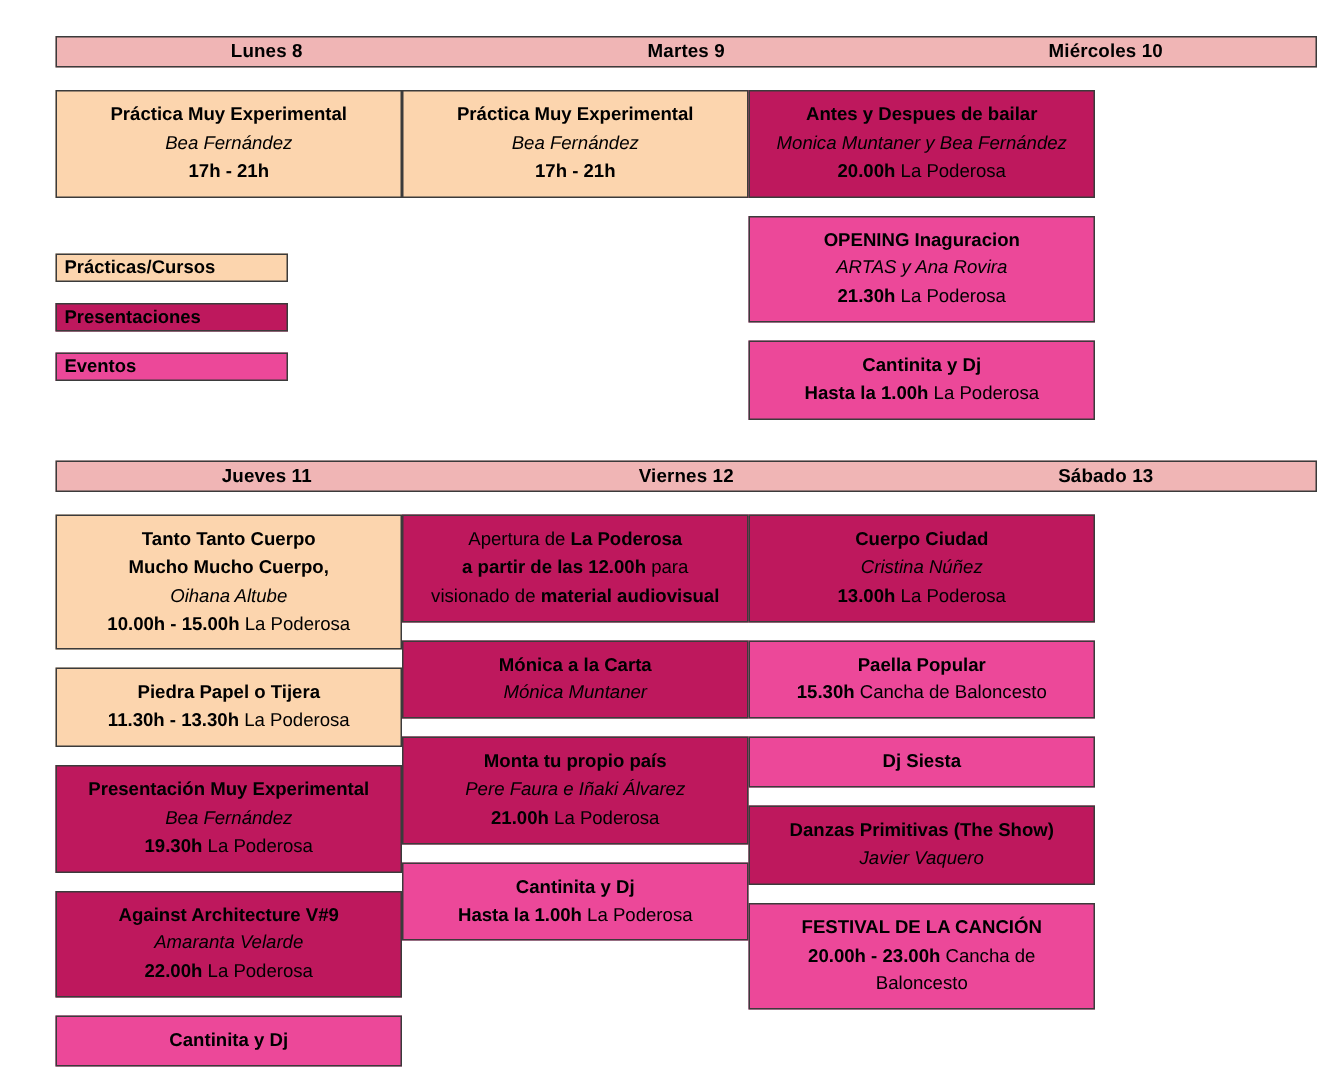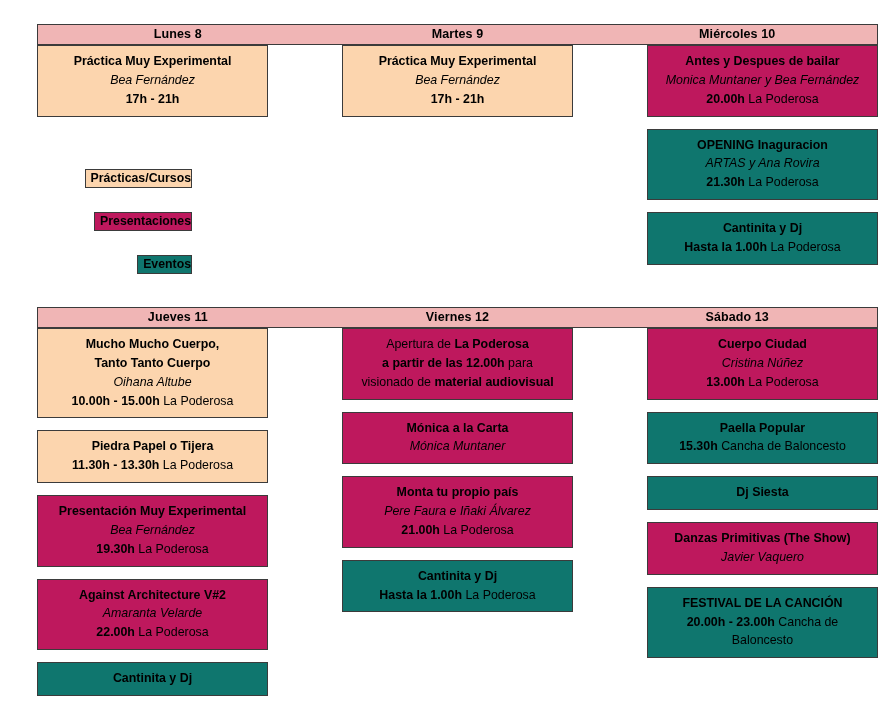--- a/index.html
+++ b/index.html
@@ -48,22 +48,22 @@
     justify-content: center;
     font-size: 12.5px;
     font-weight: bold;
     letter-spacing: 0.1px;
     line-height: 1;
   }
 
   
   .columns {
     display: flex;
+    margin-top: 15px;
     align-items: flex-start;
-    justify-content: space-between;
   }
   .day-column {
     flex: 0 0 231px;
     display: flex;
     flex-direction: column;
     gap: 12px;
   }
 
   
   .event {
@@ -88,32 +88,31 @@
   .event .meta b {
     font-weight: bold;
   }
   .event .freeline {
     display: block;
   }
   .event .freeline b { font-weight: bold; }
 
   .cat-practica { background: #fcd5ae; }
   .cat-presentacion { background: #be185d; }
-  .cat-evento { background: #0f766e; }
+  .cat-evento { background: #ec4899; }
 
   
   .legend {
     position: absolute;
     left: 21px;
     top: 169px;
     width: 155px;
     display: flex;
     flex-direction: column;
-    gap: 24px;
-    align-items: flex-end;
+    gap: 14px;
   }
   .legend-item {
     border: 1.5px solid #3b3b3b;
     box-sizing: border-box;
     height: 19px;
     display: flex;
     align-items: center;
     padding-left: 5px;
     font-size: 12.3px;
     font-weight: bold;
@@ -179,36 +178,36 @@
 
   <div class="week week-2">
     <div class="day-header-bar">
         <div class="day-header-cell">Jueves 11</div>
         <div class="day-header-cell">Viernes 12</div>
         <div class="day-header-cell">Sábado 13</div>
       </div>
     <div class="columns">
         <div class="day-column">
           <div class="event cat-practica">
+            <span class="title">Tanto Tanto Cuerpo</span>
             <span class="title">Mucho Mucho Cuerpo,</span>
-            <span class="title">Tanto Tanto Cuerpo</span>
             <span class="author">Oihana Altube</span>
             <span class="meta"><b>10.00h - 15.00h</b><span> La Poderosa</span></span>
           </div>
           <div class="event cat-practica">
             <span class="title">Piedra Papel o Tijera</span>
             <span class="meta"><b>11.30h - 13.30h</b><span> La Poderosa</span></span>
           </div>
           <div class="event cat-presentacion">
             <span class="title">Presentación Muy Experimental</span>
             <span class="author">Bea Fernández</span>
             <span class="meta"><b>19.30h</b><span> La Poderosa</span></span>
           </div>
           <div class="event cat-presentacion">
-            <span class="title">Against Architecture V#2</span>
+            <span class="title">Against Architecture V#9</span>
             <span class="author">Amaranta Velarde</span>
             <span class="meta"><b>22.00h</b><span> La Poderosa</span></span>
           </div>
           <div class="event cat-evento">
             <span class="title">Cantinita y Dj</span>
           </div>
         </div>
         <div class="day-column">
           <div class="event cat-presentacion">
             <span class="freeline"><span>Apertura de </span><b>La Poderosa</b></span>

